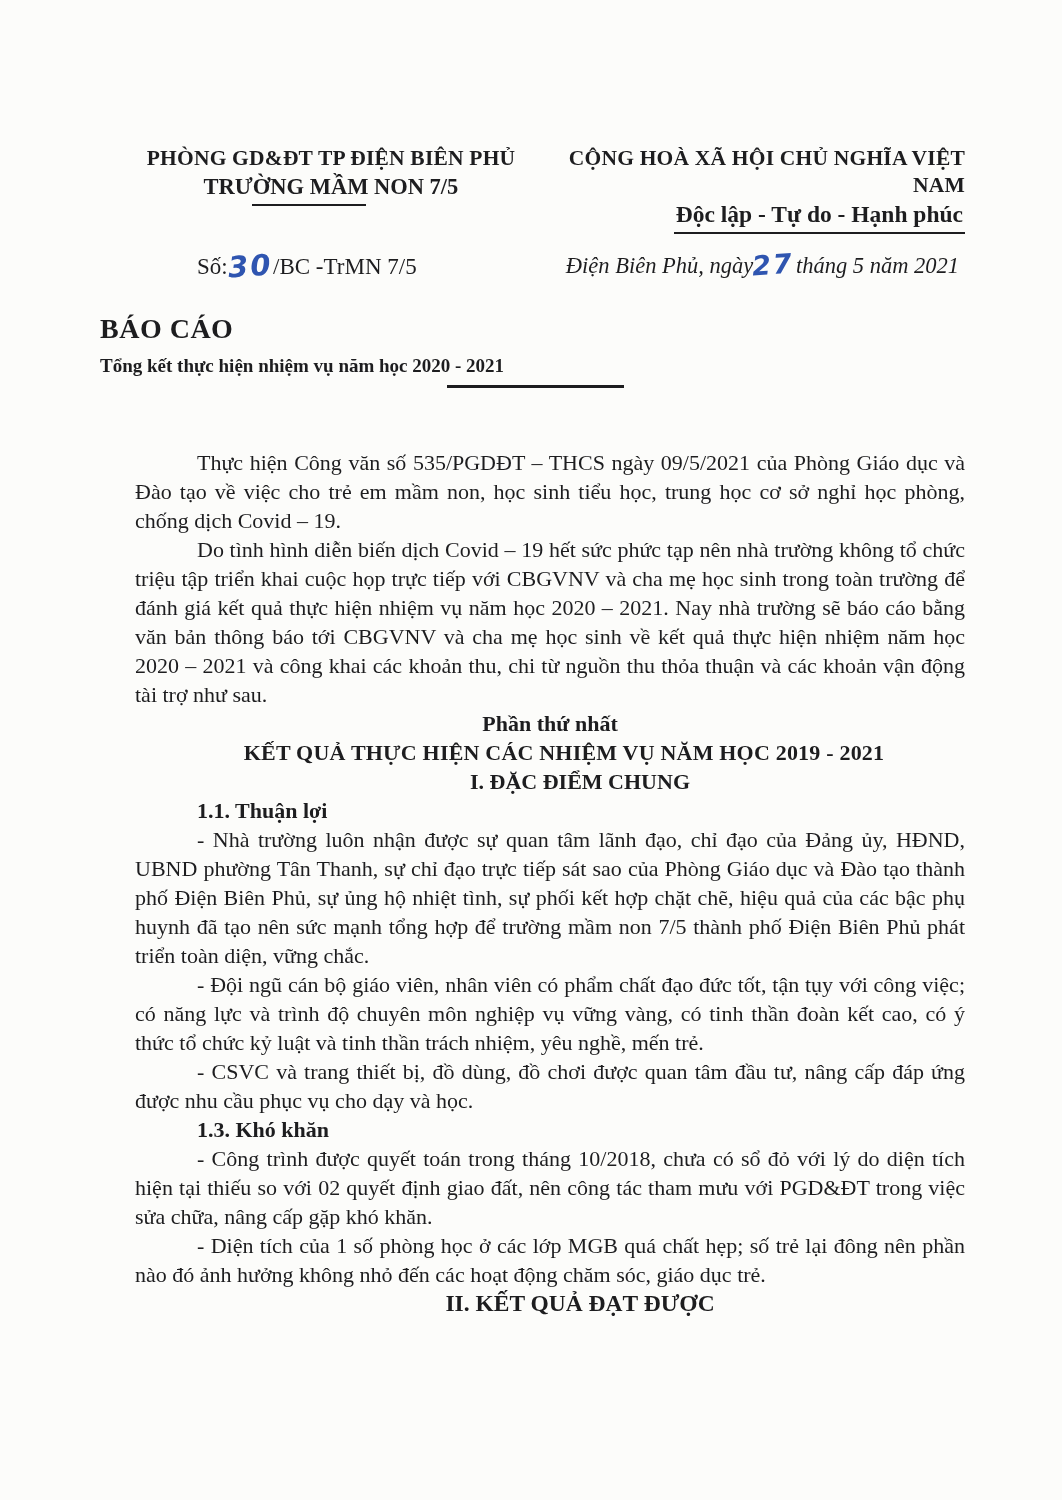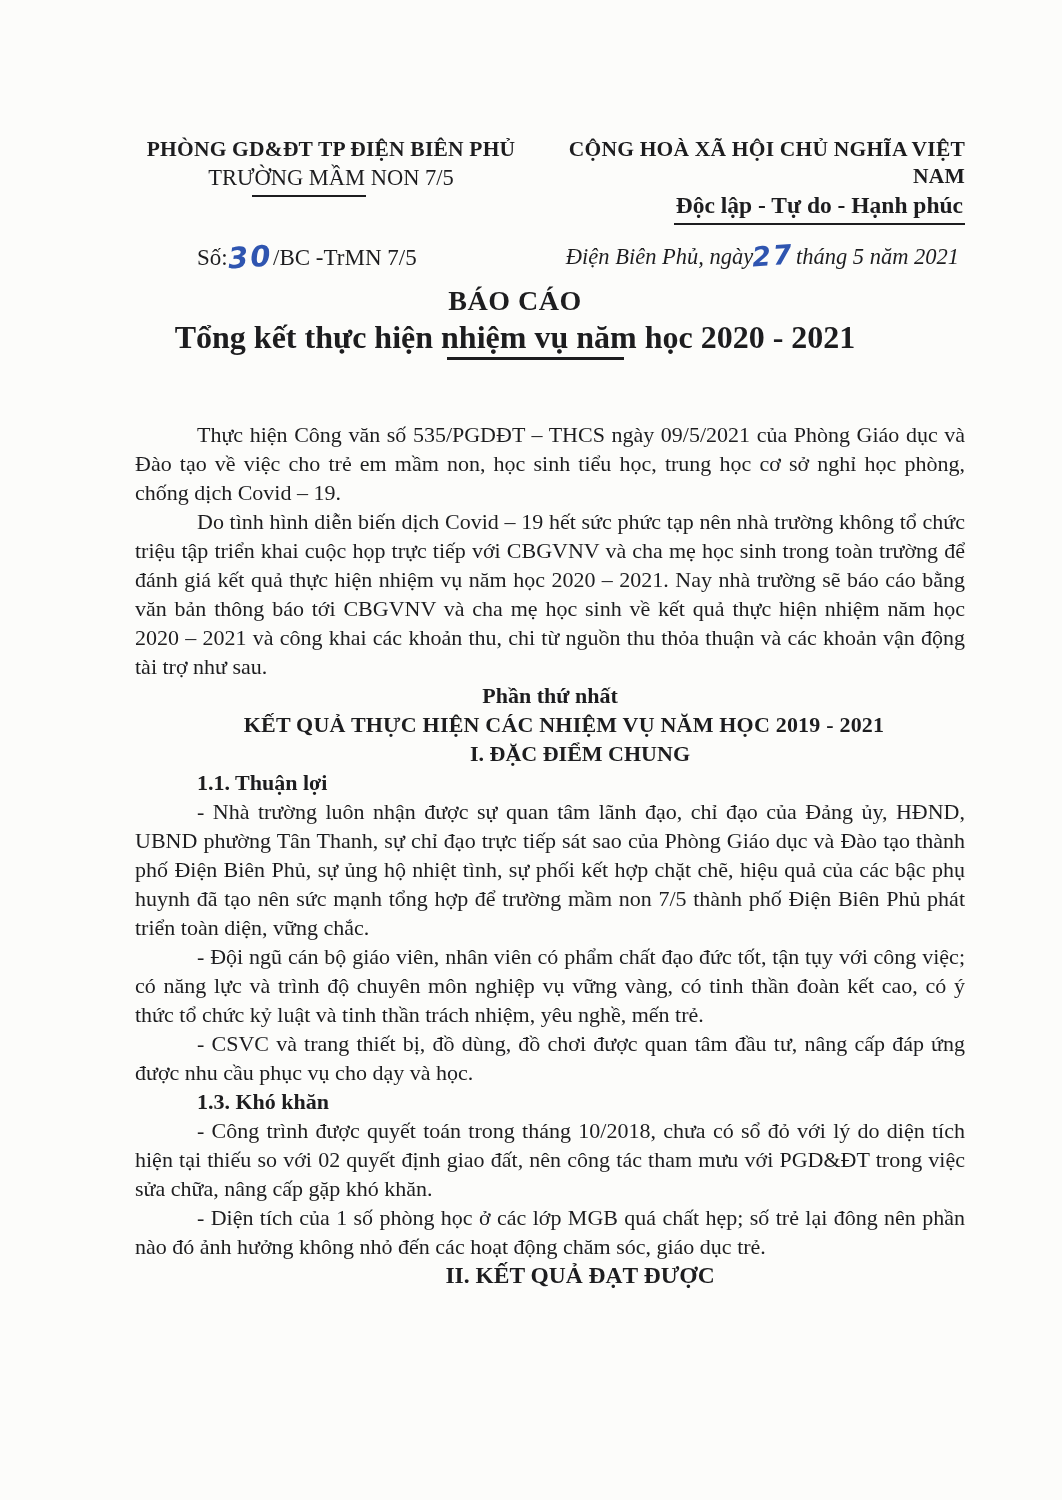--- a/index.html
+++ b/index.html
@@ -11,48 +11,48 @@
   body{background:#e8e8e8;}
   .page{
     position:relative;
     width:1062px;height:1500px;
     background:var(--paper);
     color:var(--ink);
     font-family:"Liberation Serif", serif;
     overflow:hidden;
   }
   .content{
-    position:absolute;left:135px;top:136px;width:830px;
+    position:absolute;left:135px;top:145px;width:830px;
   }
   
   .hdr-row{display:flex;justify-content:space-between;align-items:flex-start;}
   .org-block{width:392px;text-align:center;}
   .org-l1{font-weight:bold;font-size:21.5px;line-height:27px;letter-spacing:.2px;}
-  .org-l2{font-weight:normal;font-size:22.5px;line-height:29px;}
+  .org-l2{font-weight:bold;font-size:22.5px;line-height:29px;}
   .org-underline{width:114px;height:2px;background:var(--ink);margin:3px auto 0;transform:translateX(-22px);}
   .nat-block{width:432px;text-align:right;}
   .nat-l1{font-weight:bold;font-size:21.5px;line-height:27px;letter-spacing:.2px;}
   .nat-l2{display:inline-block;font-weight:bold;font-size:23.5px;line-height:30px;
           border-bottom:2px solid var(--ink);padding:0 2px 3px 2px;}
   .meta-row{display:flex;justify-content:space-between;margin-top:13px;}
   .doc-number{font-size:23px;line-height:34px;margin-left:62px;}
   .date-line{font-size:22.5px;line-height:34px;font-style:italic;margin-right:6px;}
   .hand{
     font-family:"DejaVu Sans", sans-serif;
     font-style:italic;font-weight:600;
     color:var(--handwriting-blue);
     display:inline-block;transform:rotate(-4deg);
     letter-spacing:2px;
   }
   .hand-num{font-size:29px;position:relative;top:2px;margin:0 1px 0 0;}
   .hand-day{font-size:27px;position:relative;top:1px;margin:0 2px 0 -1px;}
   
-  .title-block{position:relative;left:-35px;margin-top:9px;text-align:center;}
+  .title-block{position:relative;left:-35px;margin-top:28px;text-align:left;}
   .title-l1{font-weight:bold;font-size:28px;line-height:33px;letter-spacing:.5px;}
-  .title-l2{font-weight:bold;font-size:32px;line-height:33px;margin-top:4px;}
+  .title-l2{font-weight:bold;font-size:19px;line-height:33px;margin-top:4px;}
   .title-underline{width:177px;height:2.5px;background:var(--ink);margin:3px auto 0;transform:translateX(20px);}
   
   .doc-body{margin-top:60px;font-size:22px;line-height:29px;text-align:justify;}
   .doc-body p,.doc-body h2,.doc-body h3,.doc-body h4{margin:0;font-size:inherit;}
   .para{text-indent:62px;margin-top:8px;}
   .center-h{text-align:center;font-weight:bold;margin-top:12px;text-indent:0;}
   .center-h.big{letter-spacing:.2px;transform:translateX(14px);}
   .left-h{font-weight:bold;padding-left:60px;margin-top:15px;text-align:center;}
   .left-h.big2{font-size:23.5px;}
   .sub-h{font-weight:bold;padding-left:62px;margin-top:10px;text-align:left;}

